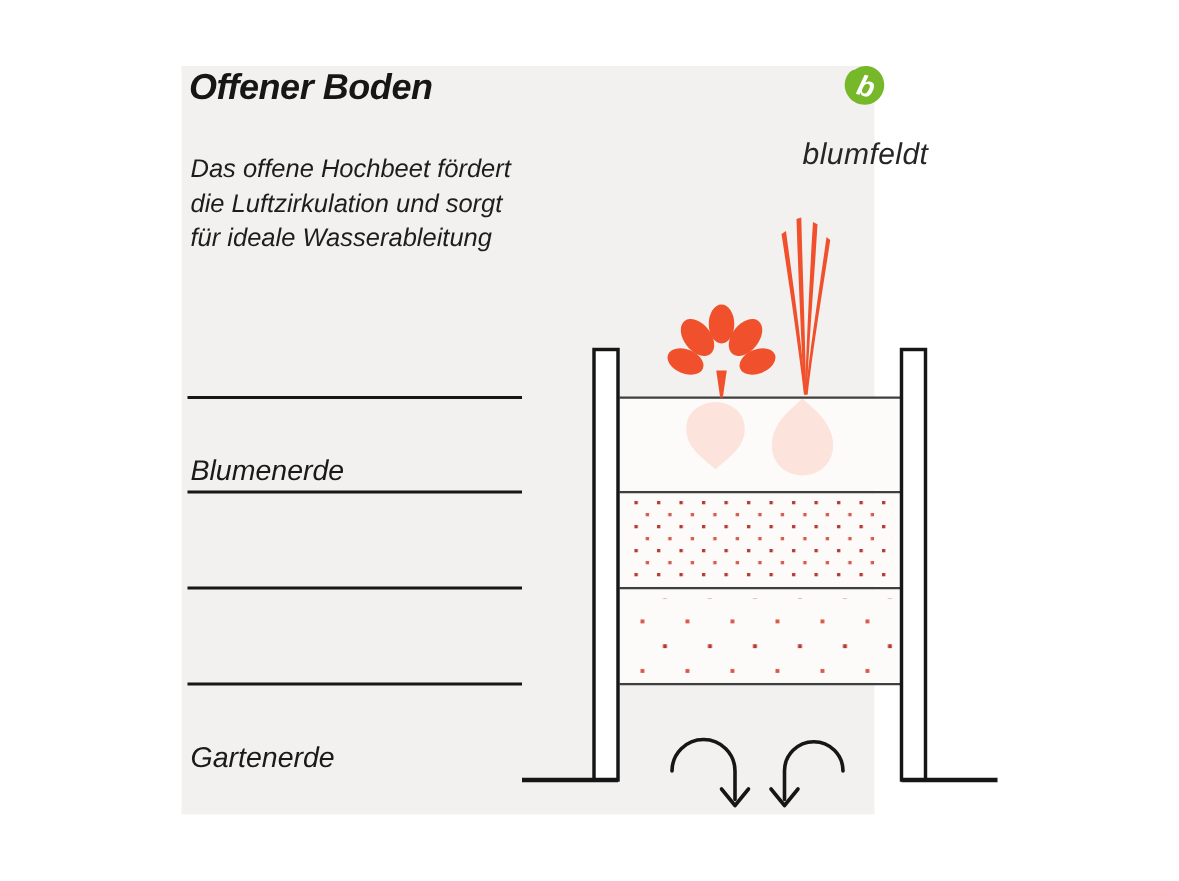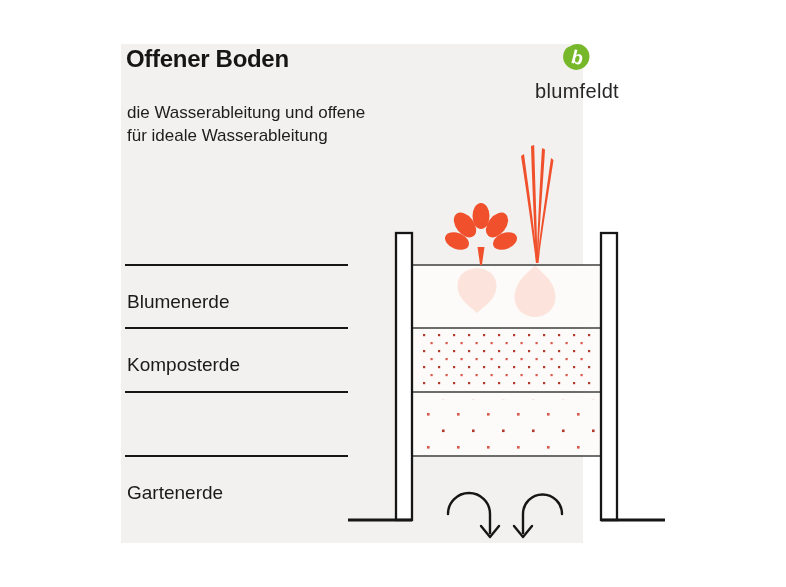--- a/index.html
+++ b/index.html
@@ -1,60 +1,60 @@
 <!DOCTYPE html>
 <html><head>
 <meta charset="utf-8">
 <style>
   html,body{margin:0;padding:0;background:#ffffff;}
   .page{position:relative;width:786px;height:587px;background:#ffffff;overflow:hidden;
         font-family:"Liberation Sans", sans-serif;color:#1b1b1b;}
-  .panel{position:absolute;left:121px;top:44px;width:462px;height:499px;background:#f2f1ef;}
+  .panel{position:absolute;left:121px;top:44px;width:462px;height:499px;background:#f2f1ef;font-style:italic;}
   .title{position:absolute;left:5px;top:1px;font-size:24px;font-weight:700;letter-spacing:-0.3px;color:#161616;}
   .subtitle{position:absolute;left:6px;top:57px;font-size:17px;line-height:23px;color:#1d1d1d;}
   .brand{position:absolute;left:406px;top:-2px;width:100px;text-align:center;}
   .brand-icon{display:block;margin:0 auto;}
-  .brand-name{margin-top:8px;font-size:20px;letter-spacing:0.3px;color:#262626;}
+  .brand-name{margin-top:20px;font-size:20px;letter-spacing:0.3px;color:#262626;}
   .legend{position:absolute;left:4px;top:0;width:223px;height:100%;}
   .legend-item{position:absolute;left:0;width:223px;}
   .legend-item .rule{height:2.5px;background:#161616;}
-  .legend-item .label{margin-top:25px;padding-left:2px;font-size:19px;color:#1a1a1a;}
+  .legend-item .label{margin-top:38px;padding-left:2px;font-size:19px;color:#1a1a1a;}
   .diagram{position:absolute;left:0;top:0;pointer-events:none;}
 </style>
 </head>
 <body>
 
 <div class="page">
   <div class="panel">
 
     <div class="title">Offener Boden</div>
 
     <div class="subtitle">
-      <div>die Wasserableitung und offene</div>
+      <div>Das offene Hochbeet fördert</div>
+      <div>die Luftzirkulation und sorgt</div>
       <div>für ideale Wasserableitung</div>
     </div>
 
     <div class="brand">
       <svg class="brand-icon" width="30" height="30" viewBox="0 0 30 30">
         <g transform="rotate(8 15 15)">
           <path d="M7,5.2 C11.4,1 18.6,0.9 23.2,5.1 C28.6,10 28.9,18.3 24,23.7 C19.1,29.1 10.8,29.4 5.4,24.5 C0.6,20.1 -0.3,13 3.3,7.8 C4.3,6.4 5.6,5.9 7,5.2 Z" fill="#76b82a"></path>
           <text x="15.5" y="22" text-anchor="middle" font-size="19" font-weight="bold" font-family="Liberation Sans, sans-serif" fill="#ffffff" transform="rotate(6 15 15)">b</text>
         </g>
       </svg>
       <div class="brand-name">blumfeldt</div>
     </div>
 
     <div class="legend">
       <div class="legend-item" style="top:219.5px">
         <div class="rule"></div>
         <div class="label">Blumenerde</div>
       </div>
       <div class="legend-item" style="top:282.5px">
         <div class="rule"></div>
-        <div class="label">Komposterde</div>
       </div>
       <div class="legend-item" style="top:346.5px">
         <div class="rule"></div>
       </div>
       <div class="legend-item" style="top:410.5px">
         <div class="rule"></div>
         <div class="label">Gartenerde</div>
       </div>
     </div>
 

